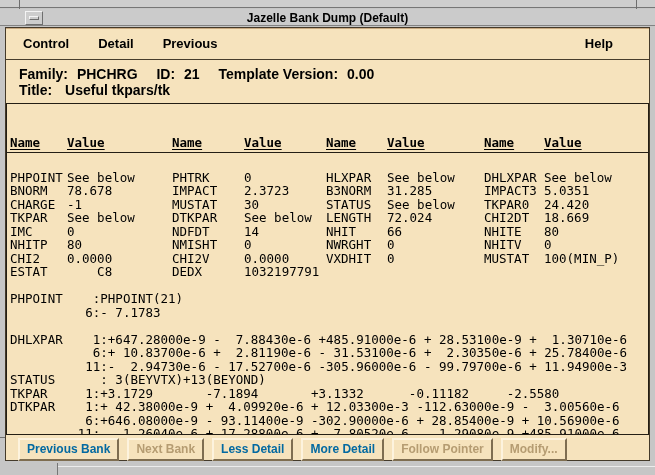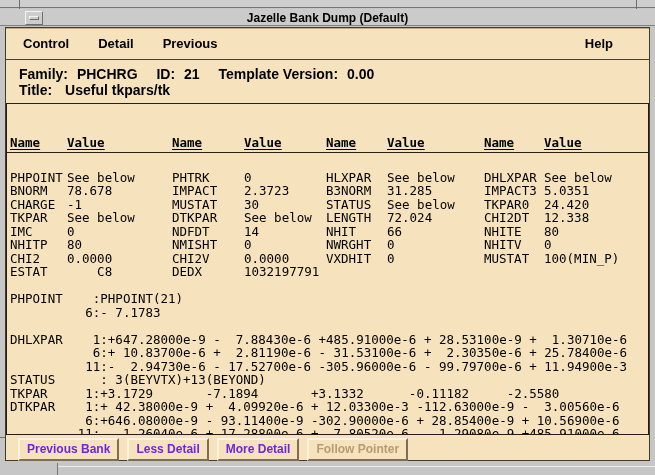--- a/index.html
+++ b/index.html
@@ -41,21 +41,21 @@
          font-weight:bold;margin-left:-3px;padding:1px 16px 2px 3px;border-bottom:1px solid #241e14;margin-top:29px;}
   .th{text-decoration:underline;text-underline-offset:2px;}
   .tgrid{display:grid;grid-template-columns:57px 105px 72px 82px 61px 97px 60px 1fr;
          white-space:pre;margin-top:18px;}
   .tr{display:contents;}
   .td{height:13.5px;}
   .details{margin-top:0;}
   .dline{height:13.5px;white-space:pre;}
   
   .btnrow{flex:none;display:flex;gap:8px;padding:3px 0 0 12px;align-items:flex-start;}
-  .btn{font-family:"Liberation Sans",sans-serif;font-weight:bold;font-size:12px;color:#6d28d9;
+  .btn{font-family:"Liberation Sans",sans-serif;font-weight:bold;font-size:12px;color:#0369a1;
        background:#f6e3bd;border:2px solid;border-color:#fdf3de #7e6d50 #7e6d50 #fdf3de;
        padding:2px 7px;line-height:15px;cursor:default;}
   .btn[data-enabled="false"]{color:#b59c72;}
   
   .bottomstrip{position:absolute;left:0;top:461px;width:655px;height:14px;background:#c6c6c6;}
   .bg-hline{position:absolute;left:57px;top:466px;width:598px;height:1px;background:#ececec;}
   .bg-vline{position:absolute;left:57px;top:463px;width:1px;height:12px;background:#767676;}
 </style>
 </head>
 <body>
@@ -116,21 +116,21 @@
         <div class="tr">
           <span class="td">PHPOINT</span><span class="td">See below</span><span class="td">PHTRK</span><span class="td">0</span><span class="td">HLXPAR</span><span class="td">See below</span><span class="td">DHLXPAR</span><span class="td">See below</span>
         </div>
         <div class="tr">
           <span class="td">BNORM</span><span class="td">78.678</span><span class="td">IMPACT</span><span class="td">2.3723</span><span class="td">B3NORM</span><span class="td">31.285</span><span class="td">IMPACT3</span><span class="td">5.0351</span>
         </div>
         <div class="tr">
           <span class="td">CHARGE</span><span class="td">-1</span><span class="td">MUSTAT</span><span class="td">30</span><span class="td">STATUS</span><span class="td">See below</span><span class="td">TKPAR0</span><span class="td">24.420</span>
         </div>
         <div class="tr">
-          <span class="td">TKPAR</span><span class="td">See below</span><span class="td">DTKPAR</span><span class="td">See below</span><span class="td">LENGTH</span><span class="td">72.024</span><span class="td">CHI2DT</span><span class="td">12.338</span>
+          <span class="td">TKPAR</span><span class="td">See below</span><span class="td">DTKPAR</span><span class="td">See below</span><span class="td">LENGTH</span><span class="td">72.024</span><span class="td">CHI2DT</span><span class="td">18.669</span>
         </div>
         <div class="tr">
           <span class="td">IMC</span><span class="td">0</span><span class="td">NDFDT</span><span class="td">14</span><span class="td">NHIT</span><span class="td">66</span><span class="td">NHITE</span><span class="td">80</span>
         </div>
         <div class="tr">
           <span class="td">NHITP</span><span class="td">80</span><span class="td">NMISHT</span><span class="td">0</span><span class="td">NWRGHT</span><span class="td">0</span><span class="td">NHITV</span><span class="td">0</span>
         </div>
         <div class="tr">
           <span class="td">CHI2</span><span class="td">0.0000</span><span class="td">CHI2V</span><span class="td">0.0000</span><span class="td">VXDHIT</span><span class="td">0</span><span class="td">MUSTAT</span><span class="td">100(MIN_P)</span>
         </div>
@@ -150,22 +150,24 @@
         <div class="dline">STATUS      : 3(BEYVTX)+13(BEYOND)</div>
         <div class="dline">TKPAR     1:+3.1729       -7.1894       +3.1332      -0.11182     -2.5580</div>
         <div class="dline">DTKPAR    1:+ 42.38000e-9 +  4.09920e-6 + 12.03300e-3 -112.63000e-9 -  3.00560e-6</div>
         <div class="dline">          6:+646.08000e-9 - 93.11400e-9 -302.90000e-6 + 28.85400e-9 + 10.56900e-6</div>
         <div class="dline">         11:-  1.26040e-6 + 17.28800e-6 +  7.80520e-6 -  1.29080e-9 +485.91000e-6</div>
       </div>
     </div>
 
     <div class="btnrow">
       <button class="btn" data-enabled="true">Previous Bank</button>
+      <button class="btn" data-enabled="false">Next Bank</button>
       <button class="btn" data-enabled="true">Less Detail</button>
       <button class="btn" data-enabled="true">More Detail</button>
       <button class="btn" data-enabled="false">Follow Pointer</button>
+      <button class="btn" data-enabled="false">Modify...</button>
     </div>
   </div>
 
   <div class="bottomstrip"></div>
   <div class="bg-hline"></div>
   <div class="bg-vline"></div>
 </div>
 
 </body></html>

